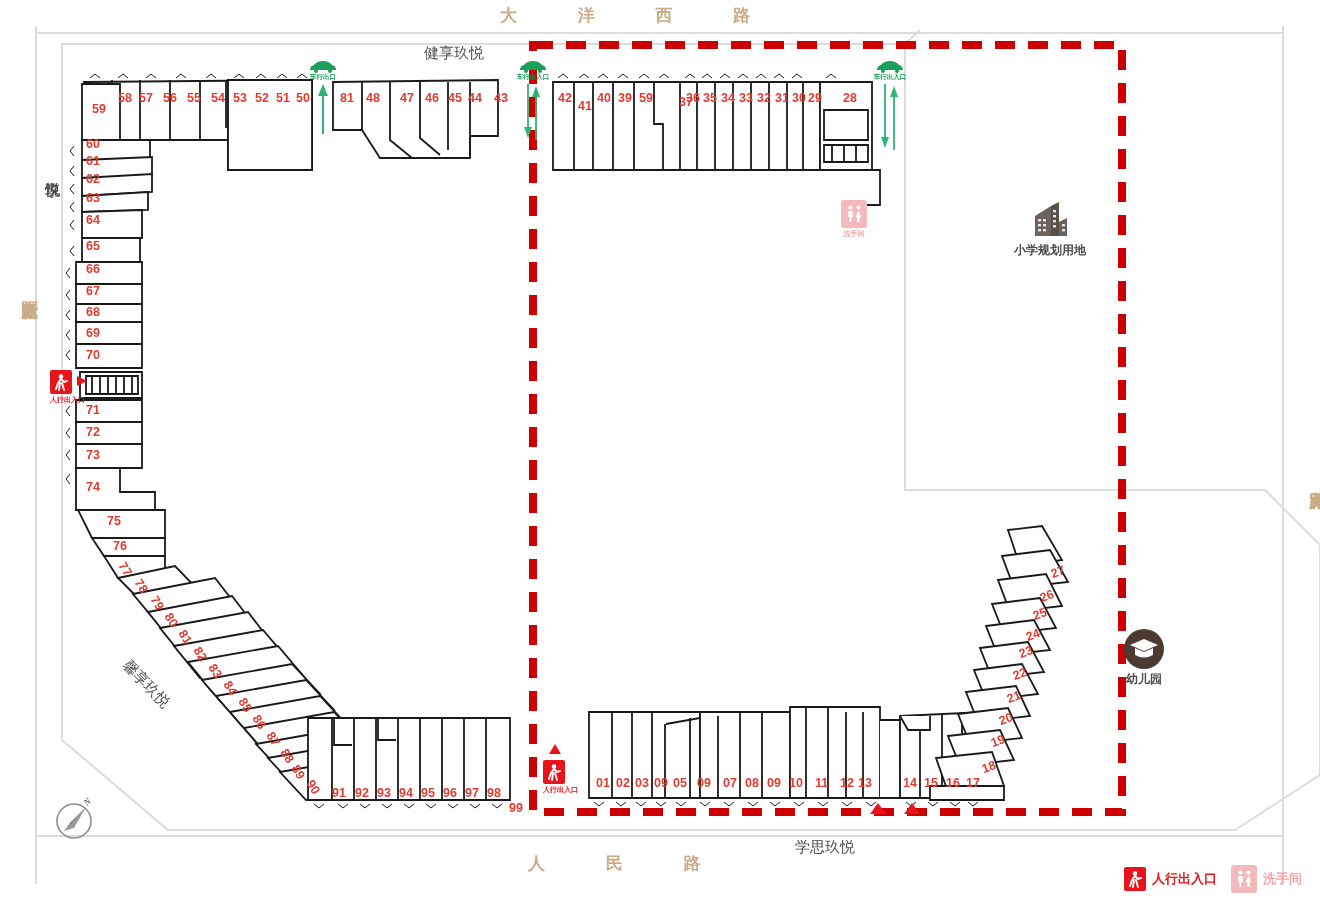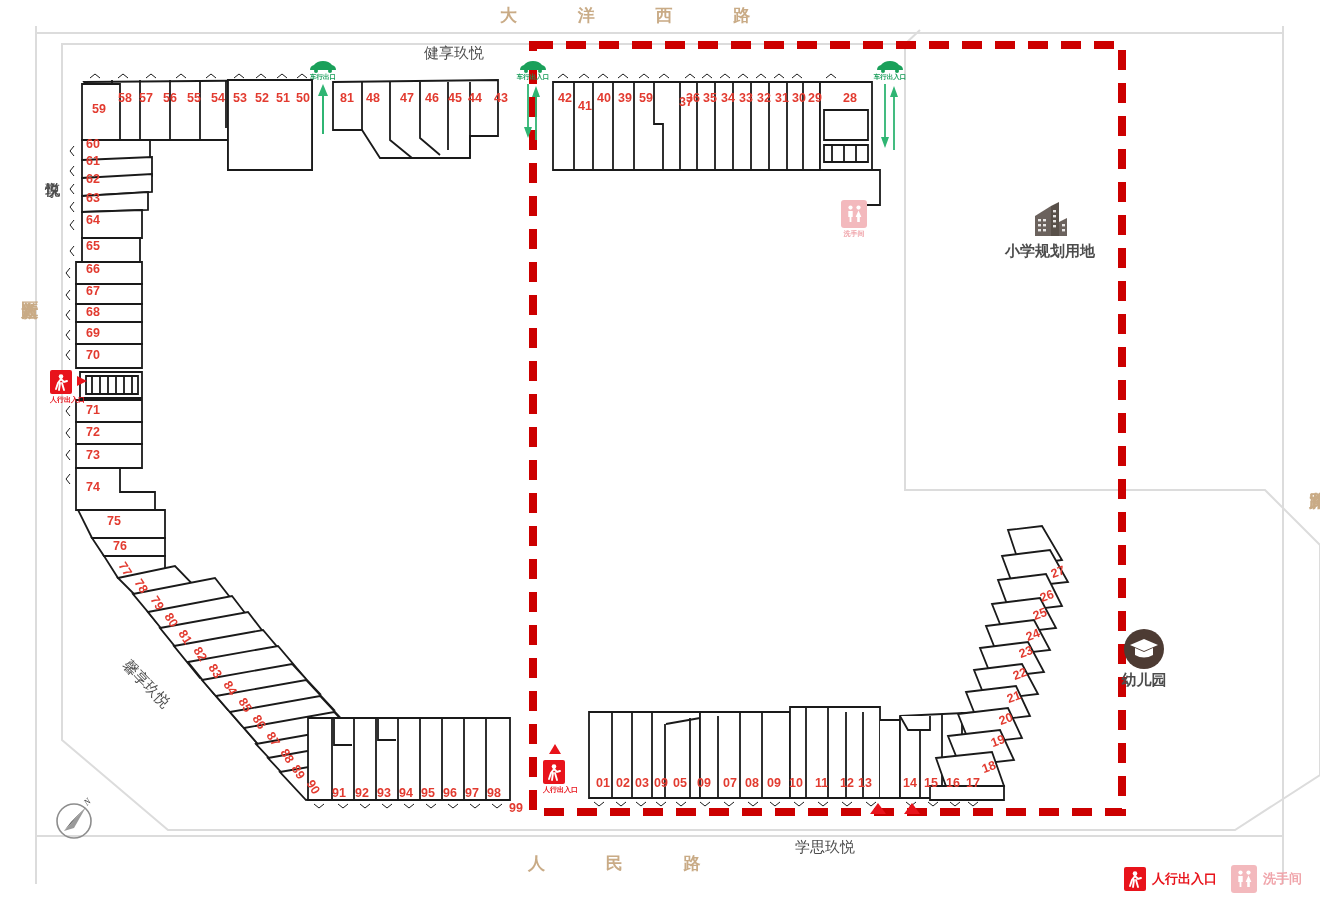--- a/index.html
+++ b/index.html
@@ -32,21 +32,21 @@
     white-space:nowrap;user-select:none;line-height:1;
   }
 
   
   #phase-title{
     color:#c00000;font-weight:bold;font-size:45px;letter-spacing:4px;
     text-shadow:1px 1px 0 rgba(0,0,0,.18);white-space:nowrap;
   }
 
   
-  .poi-label{color:#4c4c4c;font-size:15px;font-weight:bold;white-space:nowrap;text-align:center;}
+  .poi-label{color:#4c4c4c;font-size:12px;font-weight:bold;white-space:nowrap;text-align:center;}
 
   
   .ico-ped{
     width:22px;height:24px;background:#e8131b;border-radius:2px;
     display:flex;align-items:center;justify-content:center;
   }
   .ico-wc{
     width:26px;height:28px;background:#f3b9bd;border-radius:3px;
     display:flex;align-items:center;justify-content:center;
   }

